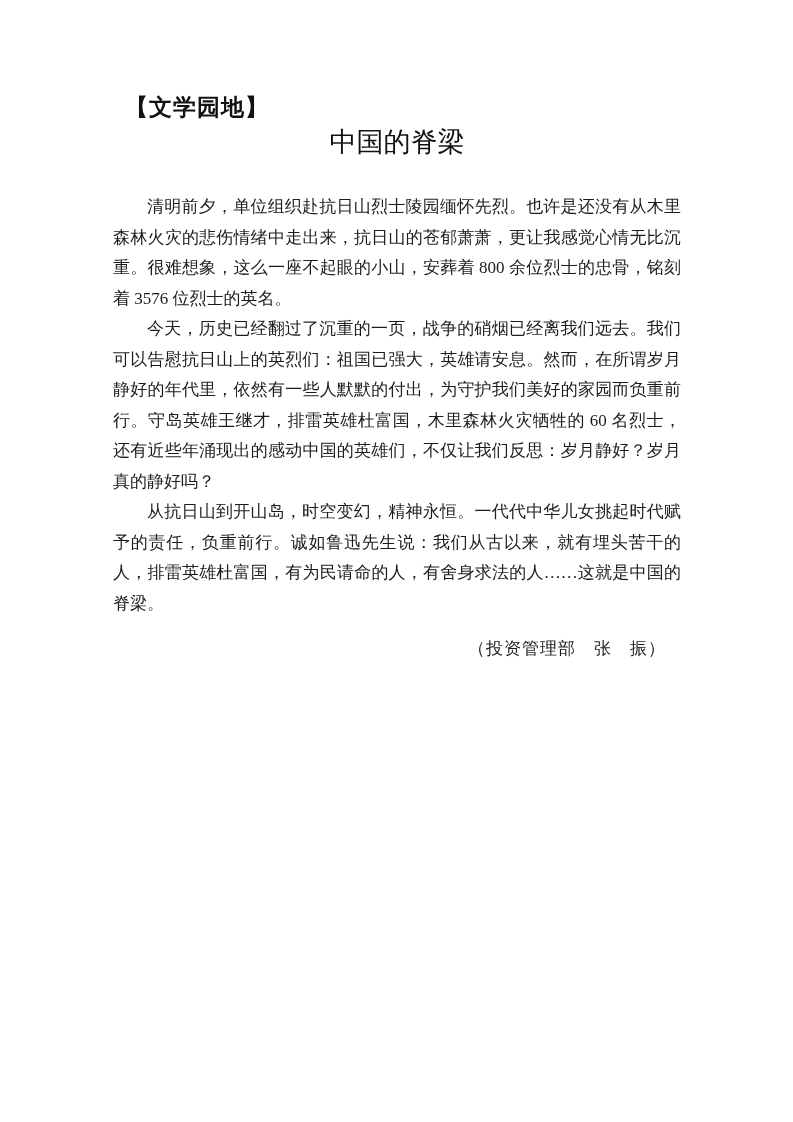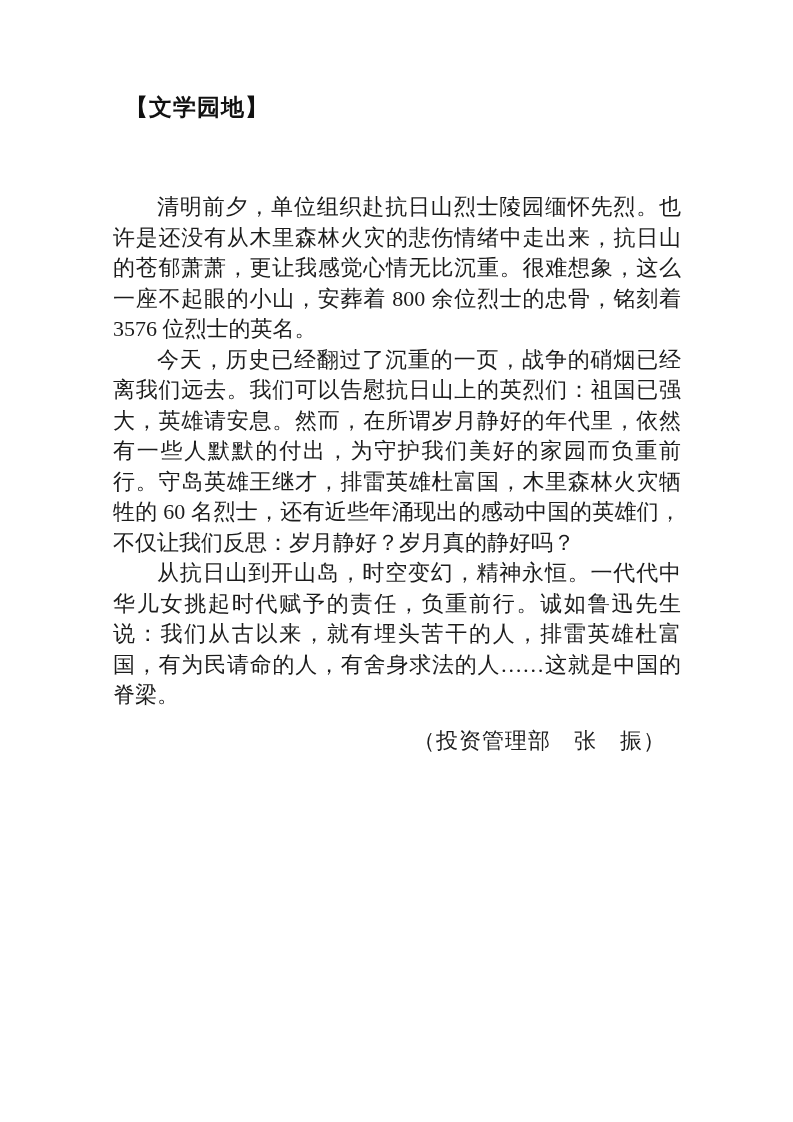--- a/index.html
+++ b/index.html
@@ -36,21 +36,21 @@
     font-size: 27px;
     font-weight: normal;
     font-family: "Liberation Sans", "DejaVu Sans", sans-serif;
     color: #111111;
   }
   .article-body {
     position: absolute;
     left: 113px;
     top: 192px;
     width: 568px;
-    font-size: 22px;
+    font-size: 17px;
     line-height: 30.5px;
     text-align: justify;
     text-justify: inter-ideograph;
     color: #1c1c1c;
   }
   .article-body p {
     margin: 0;
     text-indent: 2em;
   }
   .byline {
@@ -70,20 +70,21 @@
     font-family: "Liberation Serif", "DejaVu Serif", serif;
   }
 </style>
 </head>
 <body>
 
 <div class="page">
 
   <div class="section-label">【文学园地】</div>
 
+  <h1 class="article-title">中国的脊梁</h1>
 
   <div class="article-body">
     <div>
 
         <p class="para">清明前夕，单位组织赴抗日山烈士陵园缅怀先烈。也许是还没有从木里森林火灾的悲伤情绪中走出来，抗日山的苍郁萧萧，更让我感觉心情无比沉重。很难想象，这么一座不起眼的小山，安葬着 800 余位烈士的忠骨，铭刻着 3576 位烈士的英名。</p>
 
 
         <p class="para">今天，历史已经翻过了沉重的一页，战争的硝烟已经离我们远去。我们可以告慰抗日山上的英烈们：祖国已强大，英雄请安息。然而，在所谓岁月静好的年代里，依然有一些人默默的付出，为守护我们美好的家园而负重前行。守岛英雄王继才，排雷英雄杜富国，木里森林火灾牺牲的 60 名烈士，还有近些年涌现出的感动中国的英雄们，不仅让我们反思：岁月静好？岁月真的静好吗？</p>
 
         <p class="para">从抗日山到开山岛，时空变幻，精神永恒。一代代中华儿女挑起时代赋予的责任，负重前行。诚如鲁迅先生说：我们从古以来，就有埋头苦干的人，排雷英雄杜富国，有为民请命的人，有舍身求法的人……这就是中国的脊梁。</p>

